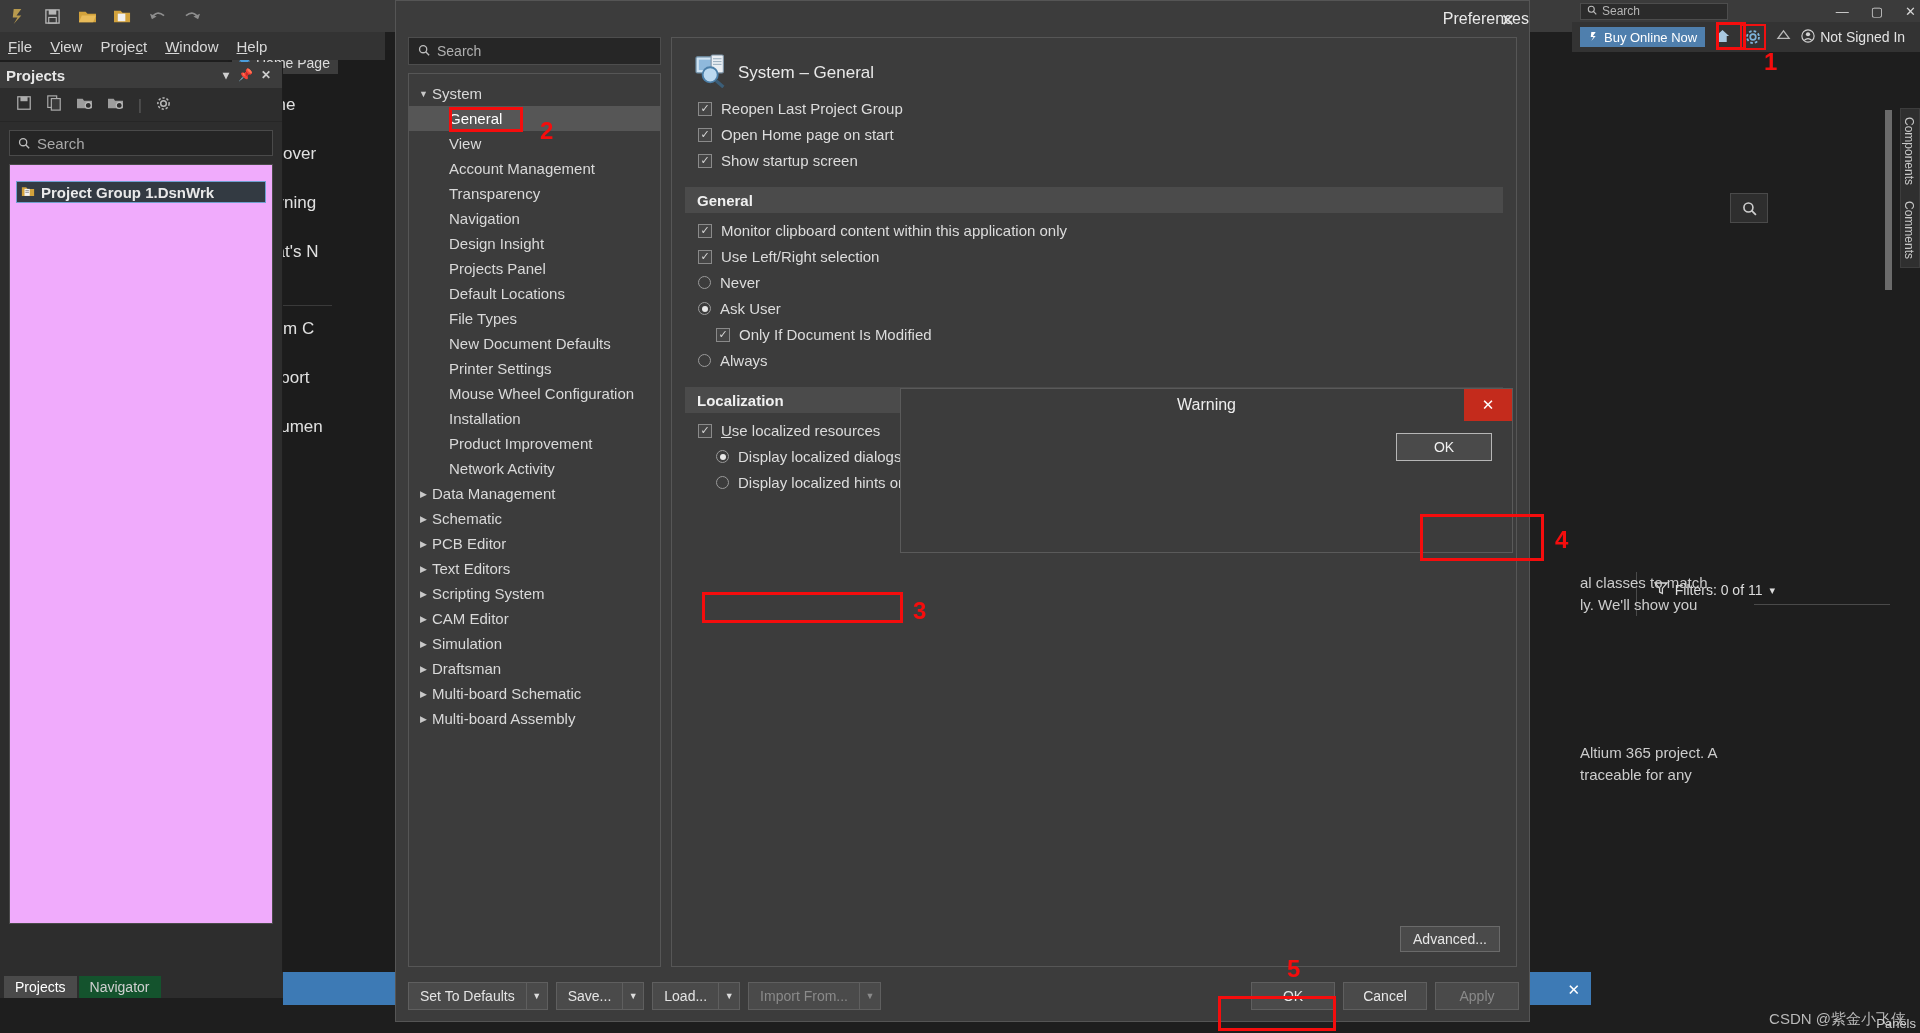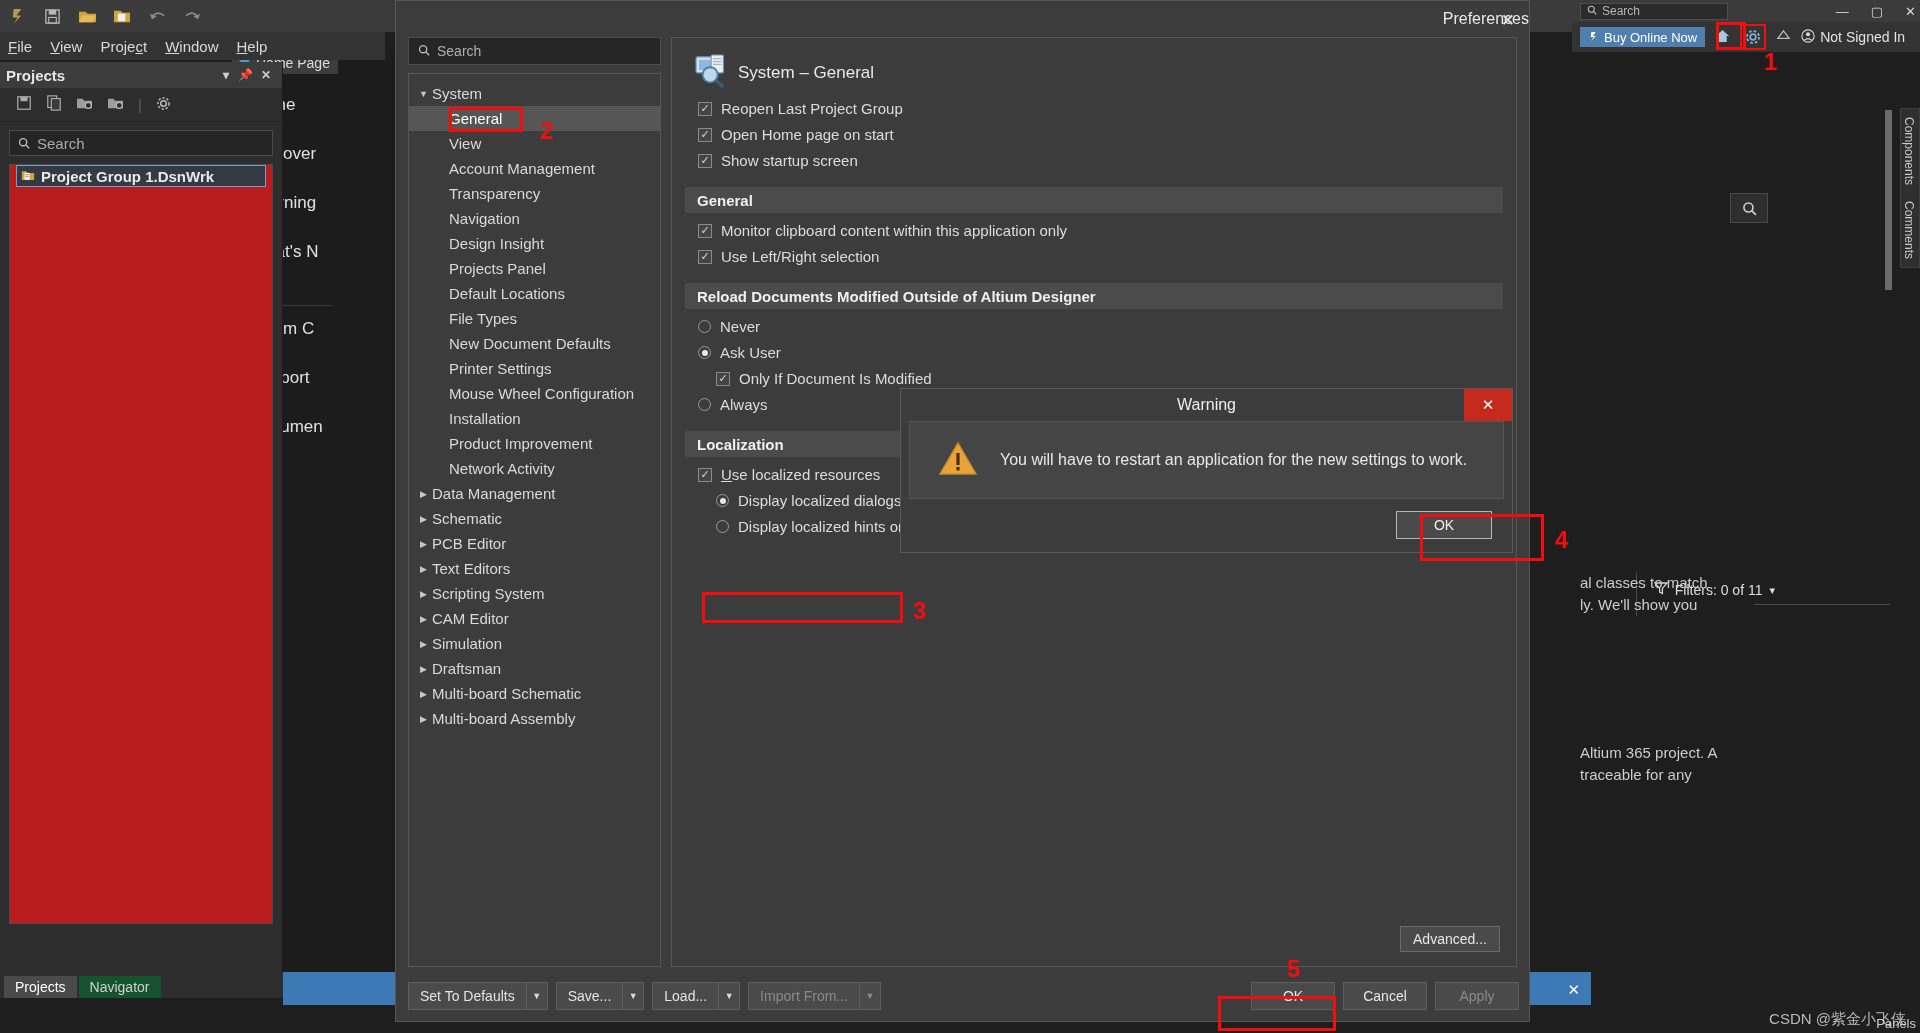--- a/index.html
+++ b/index.html
@@ -39,22 +39,22 @@
   .panel-tools {
     height:34px; display:flex; align-items:center; gap:14px; padding-left:16px;
     border-bottom:1px solid #262626;
   }
   .panel-search-wrap { padding:8px 9px 0 9px; }
   .search-box {
     background:#252525; border:1px solid #4a4a4a; height:26px;
     display:flex; align-items:center; padding:0 8px; gap:7px; color:#a9a9a9;
   }
   .tree-area {
-    margin:8px 9px; border:1px solid #4a4a4a; height:760px; background:#b91c1c;
-    padding-top:0;
+    margin:8px 9px; border:1px solid #4a4a4a; height:760px; background:#f0abfc;
+    padding-top:16px;
   }
   .proj-row {
     margin:0 6px; height:22px; display:flex; align-items:center; gap:6px;
     border:1px solid #6f9fd0; background:#333a42; padding-left:4px;
   }
   .proj-row span.lbl { font-weight:bold; color:#e9e9e9; font-size:15px; }
   .panel-tabs {
     position:absolute; left:0; bottom:0; width:283px; height:26px;
     background:#2d2d2d; display:flex; align-items:flex-end; gap:2px; padding-left:4px;
   }
@@ -635,21 +635,20 @@
       <div class="sec-bar">General</div>
       <div class="opt-row">
         <span class="cbx">✓</span>
         <span>Monitor clipboard content within this application only</span>
       </div>
       <div class="opt-row">
         <span class="cbx">✓</span>
         <span>Use Left/Right selection</span>
       </div>
 
-      <div class="sec-bar">Reload Documents Modified Outside of Altium Designer</div>
       <div class="opt-row">
         <span class="rdo"></span>
         <span>Never</span>
       </div>
       <div class="opt-row">
         <span class="rdo on"></span>
         <span>Ask User</span>
       </div>
       <div class="opt-row ind">
         <span class="cbx">✓</span>
@@ -707,30 +706,20 @@
       <div class="btn disabled">Apply</div>
     </div>
   </div>
 </div>
 
 <div class="warn">
   <div class="warn-title">
     <span>Warning</span>
     <span class="warn-x">✕</span>
   </div>
-  <div class="warn-body">
-    <span>
-      <svg width="40" height="36" viewBox="0 0 40 36">
-          <path d="M20 2 L38 33 H2 Z" fill="#e8a33d" stroke="#c98a27" stroke-width="1.4"></path>
-          <rect x="18.4" y="12" width="3.2" height="12" fill="#4a3000"></rect>
-          <rect x="18.4" y="26" width="3.2" height="3.4" fill="#4a3000"></rect>
-        </svg>
-    </span>
-    <span class="warn-msg">You will have to restart an application for the new settings to work.</span>
-  </div>
   <div class="warn-foot">
     <div class="warn-ok">OK</div>
   </div>
 </div>
 
 <div class="anno" style="left:1716px; top:22px; width:30px; height:28px;"></div>
 <div class="anno-num" style="left:1764px; top:48px;">1</div>
 
 <div class="anno" style="left:449px; top:107px; width:74px; height:25px;"></div>
 <div class="anno-num" style="left:540px; top:117px;">2</div>

